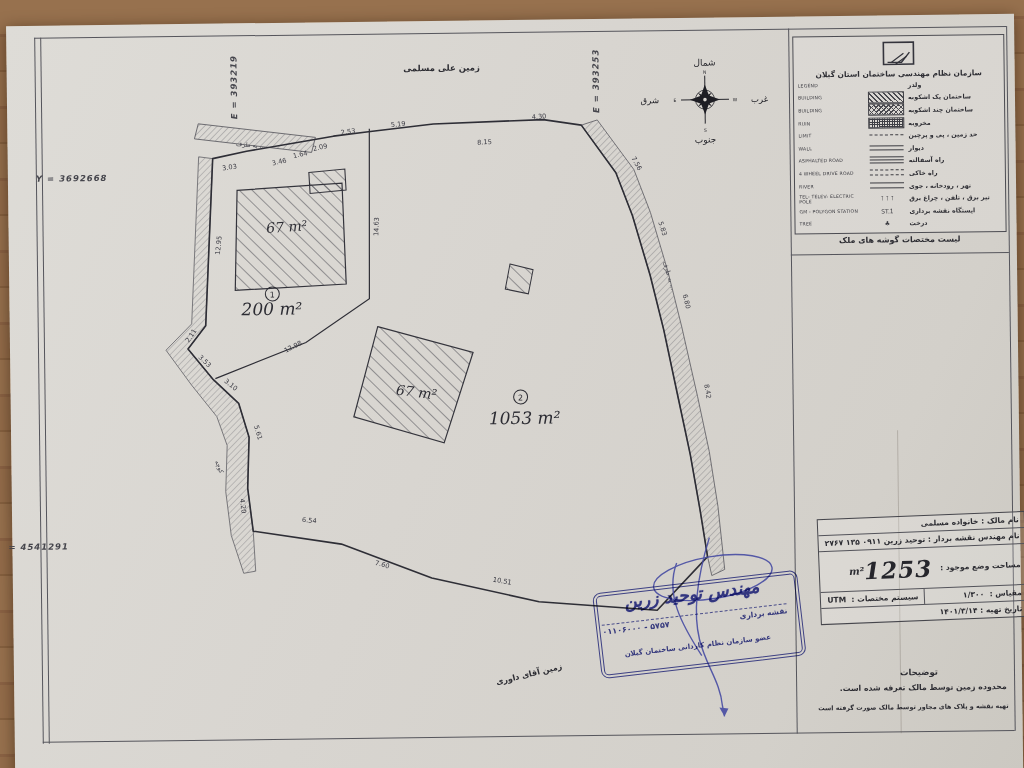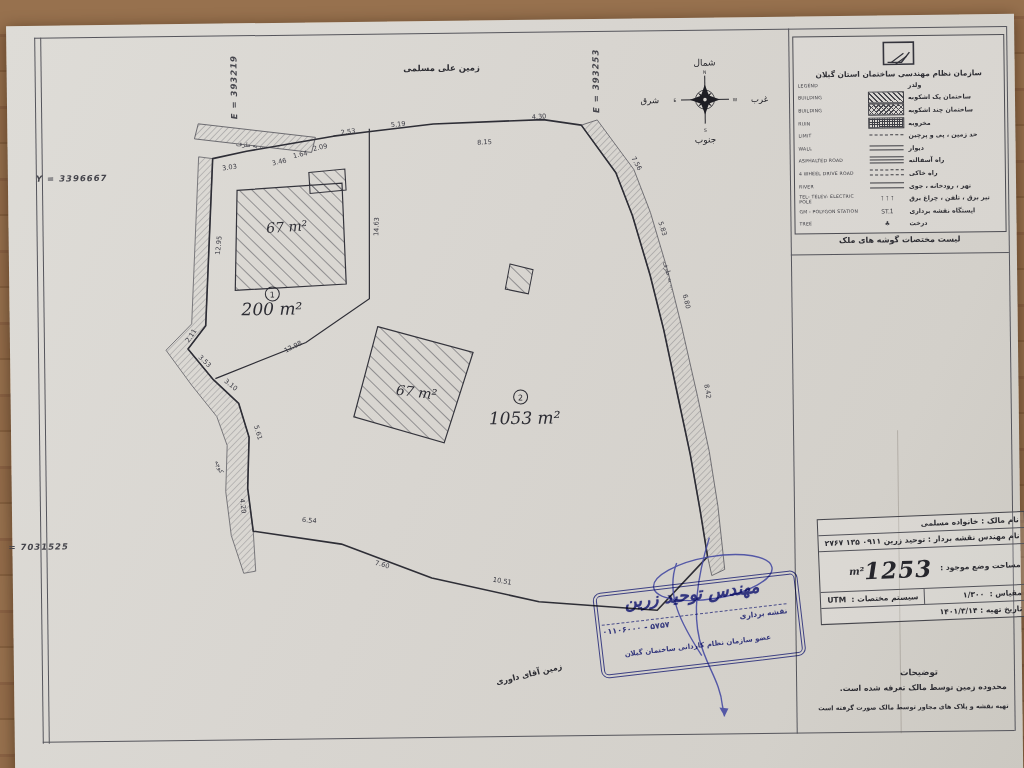--- a/index.html
+++ b/index.html
@@ -186,22 +186,22 @@
       </g>
 
     <g stroke="#474ca3" fill="none" stroke-width="1.4" opacity="0.9">
       <ellipse cx="700" cy="560" rx="60" ry="21" transform="rotate(-9 700 560)"></ellipse>
       <path d="M697,520 C688,548 678,588 686,622 C692,648 706,664 708,688 L710,699"></path>
       <path d="M664,545 C652,576 668,606 688,638"></path>
       <path d="M710,699 l-5,-9 l9,1 Z" fill="#474ca3" stroke="none"></path>
     </g>
   </svg>
 
-  <div class="coord" style="left:28px;top:148px;">Y = 3396667</div>
-  <div class="coord" style="left:-4px;top:516px;">= 7031525</div>
+  <div class="coord" style="left:28px;top:148px;">Y = 3692668</div>
+  <div class="coord" style="left:-4px;top:516px;">= 4541291</div>
   <div class="coord vert" style="left:222px;top:96px;">E = 393219</div>
   <div class="coord vert" style="left:584px;top:94px;">E = 393253</div>
 
   <div class="abs fa" style="left:380px;top:42px;width:110px;text-align:center;font-size:8.5px;font-weight:bold;">زمین علی مسلمی</div>
   <div class="abs fa" style="left:455px;top:650px;width:120px;text-align:center;font-size:8px;font-weight:bold;transform:rotate(-13deg);">زمین آقای داوری</div>
 
   <div id="legend-box">
     <svg id="legend-logo" width="38" height="28" viewBox="0 0 38 28">
       <rect x="4" y="2" width="30" height="22" fill="none" stroke="#34343c" stroke-width="1.6"></rect>
       <path d="M8,22 L22,22 L30,12" fill="none" stroke="#34343c" stroke-width="1.4"></path>

